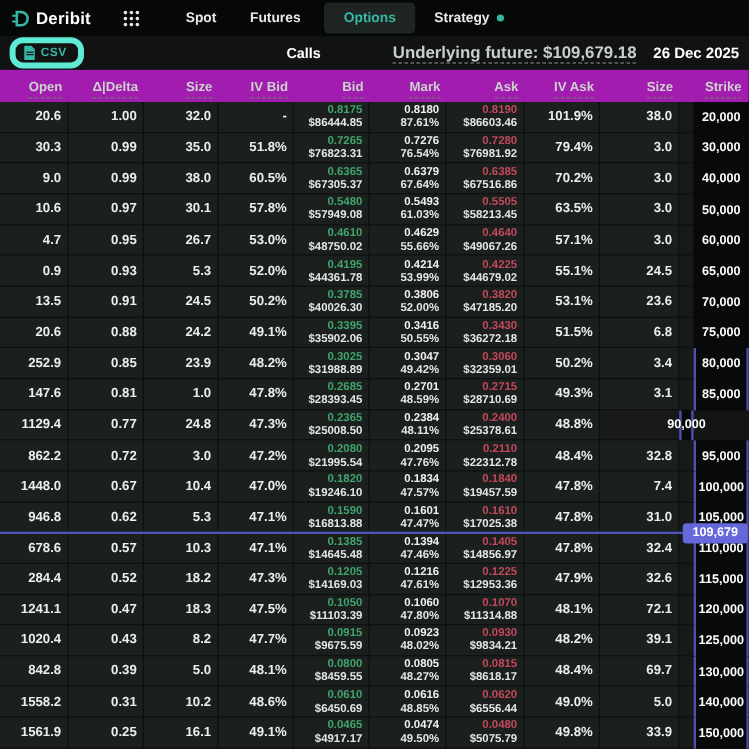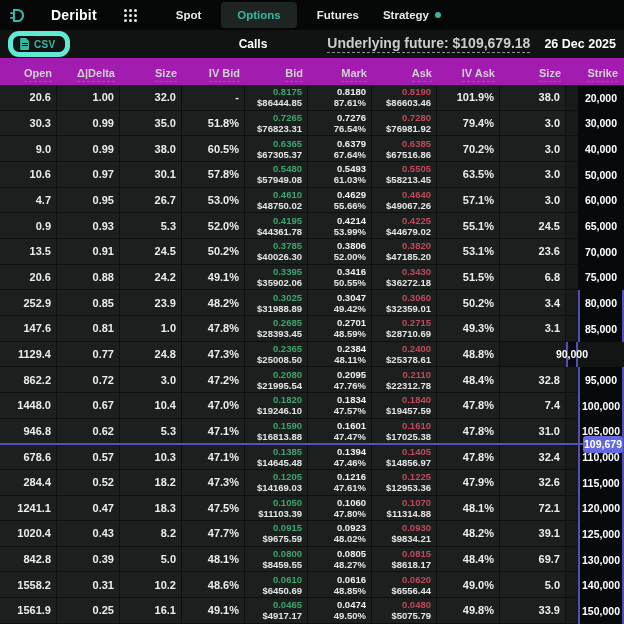--- a/index.html
+++ b/index.html
@@ -11,21 +11,21 @@
     -webkit-font-smoothing: antialiased;
   }
 
   
   .topnav {
     height: 30px; background: #060807;
     display: flex; align-items: center; gap: 0;
     padding-left: 8px; position: relative;
   }
   .brand { display: flex; align-items: center; gap: 5px; cursor: pointer; }
-  .brand-name { font-size: 14px; font-weight: 700; color: #fff; letter-spacing: .2px; margin-left: 21px; }
+  .brand-name { font-size: 14px; font-weight: 700; color: #fff; letter-spacing: .2px; }
   .apps-icon { margin-left: 26px; display: flex; align-items: center; cursor: pointer; }
   .nav-tabs { display: flex; align-items: center; margin-left: 24px; }
   .nav-tab {
     font-size: 11.5px; font-weight: 600; color: #e7e9e7;
     padding: 8px 14px; cursor: pointer; white-space: nowrap;
   }
   .nav-tab.active {
     color: #35b9a4; background: #1e2422; border-radius: 4px;
     padding: 7px 16px; margin: 0 6px;
   }
@@ -91,21 +91,21 @@
   .trow.bracketed .strike-cell {
     border-left: 2px solid #524fb0; border-right: 2px solid #524fb0;
   }
 
   
   .future-line {
     position: absolute; left: 0; right: 0; top: 358.3px; height: 2px;
     background: #5152b8; z-index: 4; pointer-events: none;
   }
   .future-badge {
-    position: absolute; top: 350.5px; right: 1px; width: 40px; height: 17px;
+    position: absolute; top: 350.5px; right: 1px; width: 54px; height: 17px;
     background: #6468da; border-radius: 3px; z-index: 5;
     display: flex; align-items: center; justify-content: center;
     font-size: 10.5px; font-weight: 700; color: #fff;
   }
   svg { display: block; }
 </style>
 </head>
 <body>
 
 <div class="topnav">
@@ -129,22 +129,22 @@
           <circle cx="7.5" cy="7.5" r="1.5"></circle>
           <circle cx="12.5" cy="7.5" r="1.5"></circle>
         <circle cx="2.5" cy="12.5" r="1.5"></circle>
           <circle cx="7.5" cy="12.5" r="1.5"></circle>
           <circle cx="12.5" cy="12.5" r="1.5"></circle>
       </g>
     </svg>
   </span>
   <div class="nav-tabs">
     <span class="nav-tab">Spot</span>
+    <span class="nav-tab">Futures</span>
     <span class="nav-tab active">Options</span>
-    <span class="nav-tab">Futures</span>
     <span class="strategy-wrap">
       <span class="nav-tab">Strategy</span>
       <span class="teal-dot"></span>
     </span>
   </div>
 </div>
 
 <div class="toolbar">
   <button class="csv-btn">
     <span>

